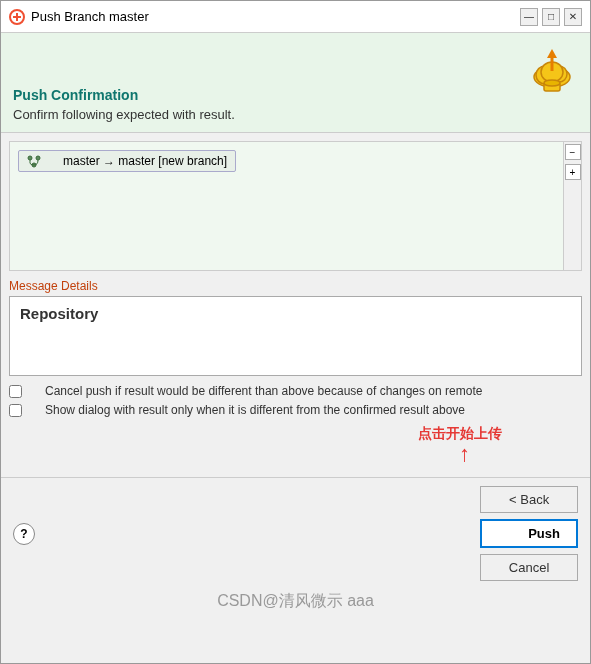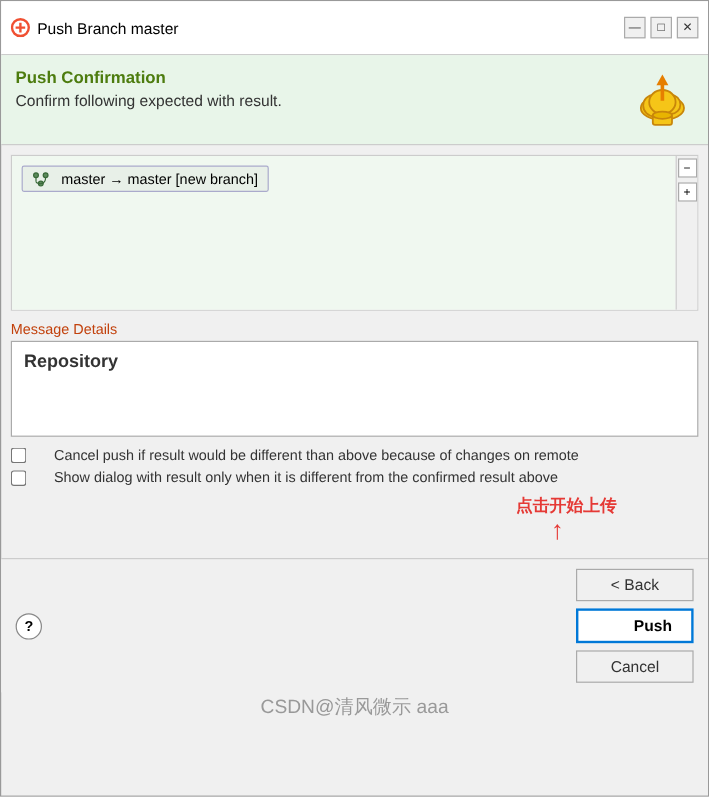--- a/index.html
+++ b/index.html
@@ -19,21 +19,21 @@
       display: flex;
       flex-direction: column;
     }
     .title-bar {
       background: #fff;
       border-bottom: 1px solid #ccc;
       padding: 6px 8px;
       display: flex;
       align-items: center;
       justify-content: space-between;
-      height: 45px;
+      height: 32px;
     }
     .title-bar-left {
       display: flex;
       align-items: center;
       gap: 6px;
     }
     .title-bar-icon {
       width: 16px;
       height: 16px;
     }
@@ -63,22 +63,23 @@
       padding: 10px 12px;
       display: flex;
       align-items: flex-start;
       justify-content: space-between;
       border-bottom: 1px solid #ccc;
     }
     .header-text-block {}
     .header-title {
       font-size: 14px;
       font-weight: bold;
-      color: #4d7c0f;
+      color: #0f766e;
       margin-bottom: 4px;
+      margin-top: 44px;
     }
     .header-subtitle {
       font-size: 13px;
       color: #333;
     }
     .push-icon {
       display: flex;
       flex-direction: column;
       align-items: center;
       margin-top: 2px;
@@ -97,21 +98,21 @@
       background: #f0f8f0;
     }
     .branch-item {
       display: inline-flex;
       align-items: center;
       background: #e8f0e8;
       border: 1px solid #aac;
       padding: 3px 8px;
       border-radius: 2px;
       font-size: 12px;
-      gap: 10px;
+      gap: 22px;
     }
     .branch-icon-svg {
       width: 14px;
       height: 14px;
     }
     .branch-list-scrollbar {
       width: 18px;
       background: #f0f0f0;
       border-left: 1px solid #ccc;
       display: flex;
@@ -176,21 +177,21 @@
       margin-top: 1px;
       flex-shrink: 0;
     }
     .annotation-area {
       position: relative;
       height: 60px;
       margin: 0 8px;
     }
     .annotation-text {
       position: absolute;
-      right: 68px;
+      right: 80px;
       top: 8px;
       color: #e53935;
       font-size: 14px;
       font-weight: bold;
     }
     .annotation-arrow {
       position: absolute;
       right: 112px;
       top: 24px;
       color: #e53935;

